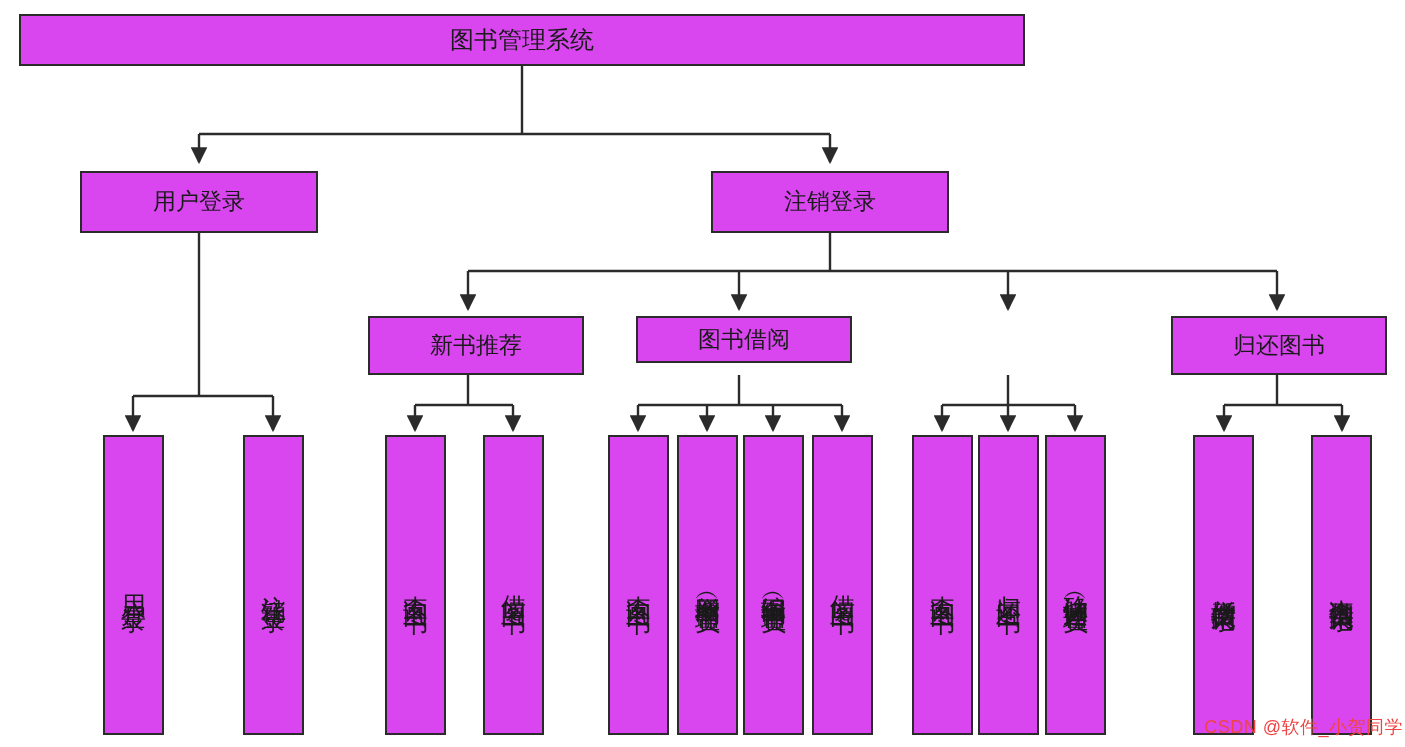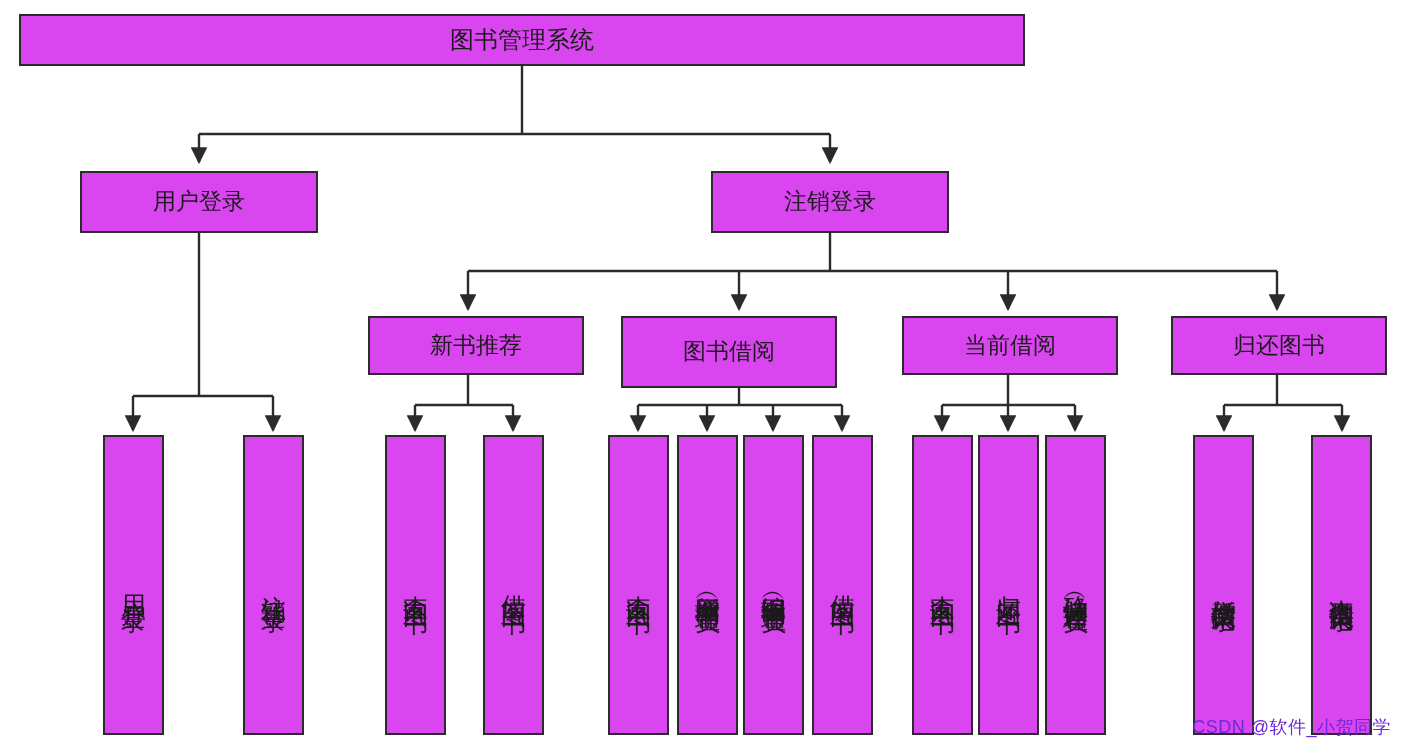--- a/index.html
+++ b/index.html
@@ -62,24 +62,24 @@
     line-height: 1;
     white-space: nowrap;
     max-height: 100%;
   }
   .node.vert.long .label {
     font-size: 25px;
     letter-spacing: 2px;
   }
   #watermark {
     position: absolute;
-    right: 14px;
+    right: 2px;
     bottom: 8px;
     font-size: 18px;
-    color: #6d28d9;
+    color: #ef4444;
     letter-spacing: 0.5px;
     z-index: 5;
     white-space: nowrap;
   }
 </style>
 </head>
 <body>
 
 <div id="canvas">
 
@@ -142,27 +142,24 @@
   </div>
 
   <div class="node horiz" style="left:711px; top:171px; width:238px; height:62px;">
     <span class="label">注销登录</span>
   </div>
 
   <div class="node horiz" style="left:362px; top:316px; width:216px; height:59px;margin-left:6px;">
     <span class="label">新书推荐</span>
   </div>
 
-  <div class="node horiz" style="left:621px; top:316px; width:216px; height:72px;">
+  <div class="node horiz" style="left:636px; top:316px; width:216px; height:47px;">
     <span class="label">图书借阅</span>
   </div>
 
-  <div class="node horiz" style="left:902px; top:316px; width:216px; height:59px;">
-    <span class="label">当前借阅</span>
-  </div>
 
   <div class="node horiz" style="left:1171px; top:316px; width:216px; height:59px;">
     <span class="label">归还图书</span>
   </div>
 
   <div class="node vert" style="left:103px; top:435px; width:61px; height:300px;">
     <span class="label">用户登录</span>
   </div>
 
   <div class="node vert" style="left:243px; top:435px; width:61px; height:300px;">

